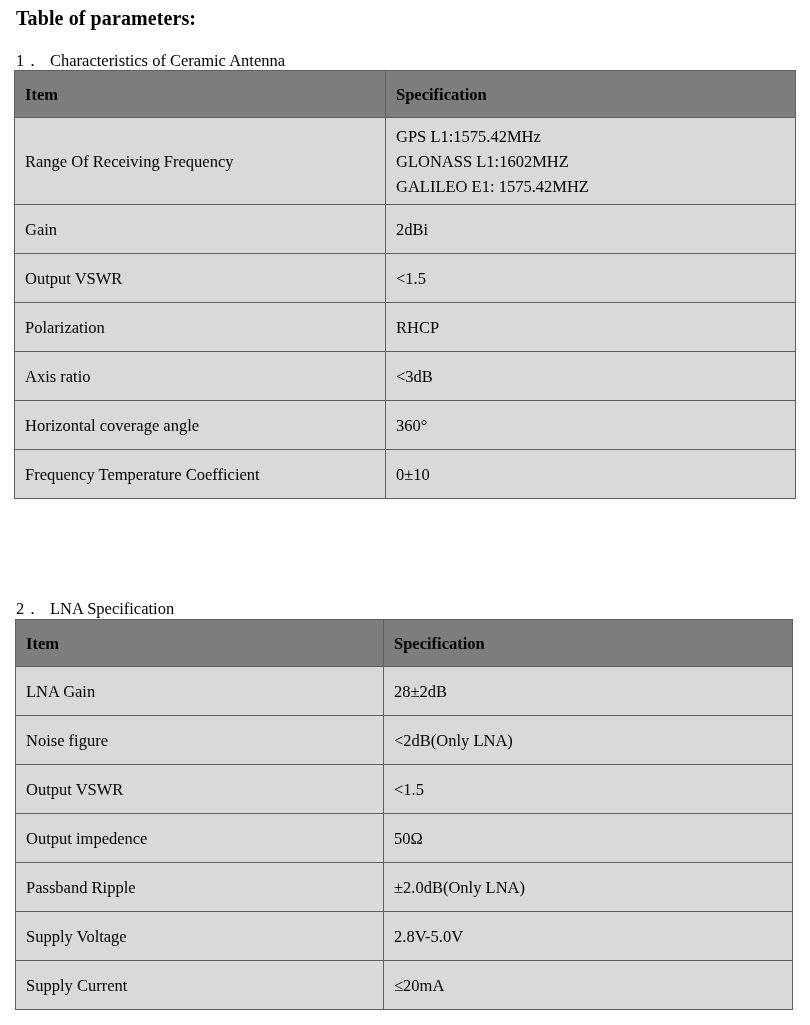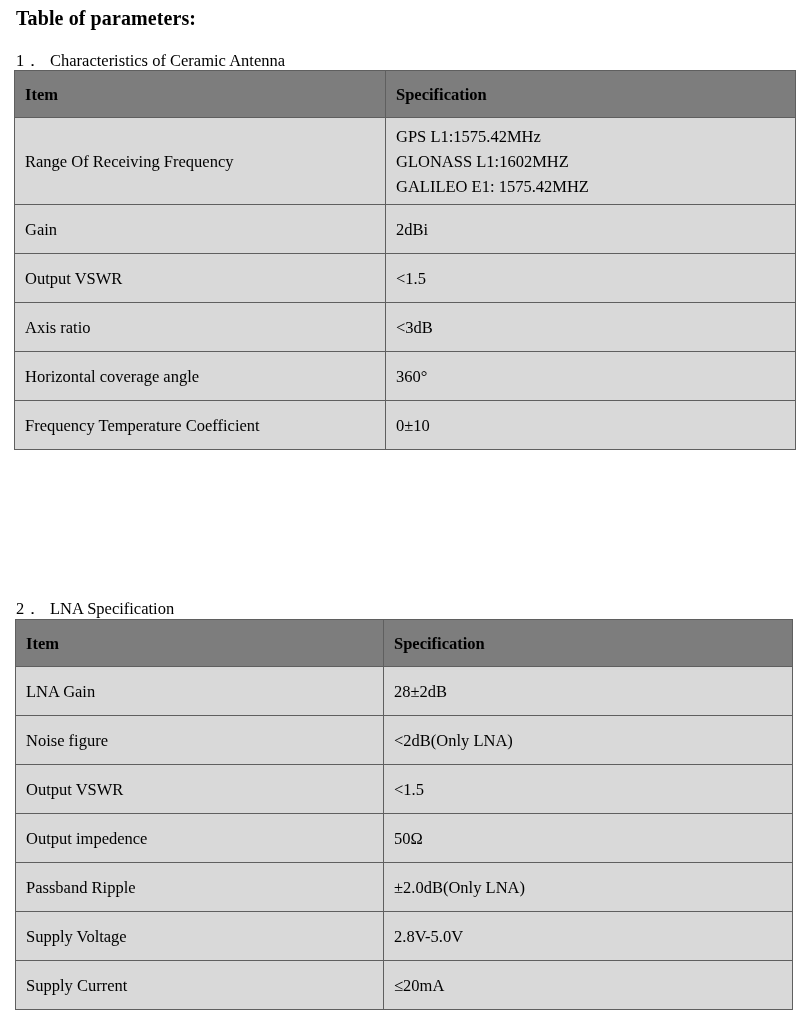--- a/index.html
+++ b/index.html
@@ -128,20 +128,24 @@
       </tr>
       <tr>
         <td>Gain</td>
         <td>2dBi</td>
       </tr>
       <tr>
         <td>Output VSWR</td>
         <td>&lt;1.5</td>
       </tr>
       <tr>
+        <td>Polarization</td>
+        <td>RHCP</td>
+      </tr>
+      <tr>
         <td>Axis ratio</td>
         <td>&lt;3dB</td>
       </tr>
       <tr>
         <td>Horizontal coverage angle</td>
         <td>360°</td>
       </tr>
       <tr>
         <td>Frequency Temperature Coefficient</td>
         <td>0±10</td>

